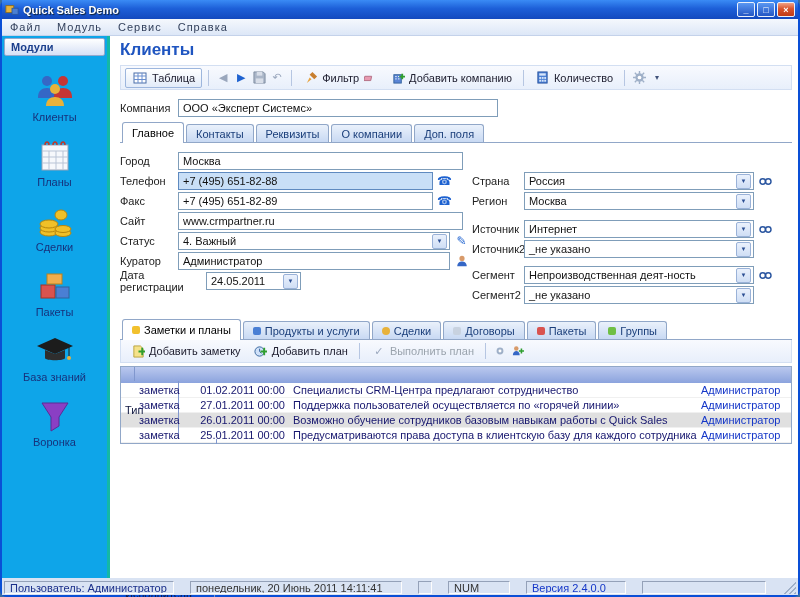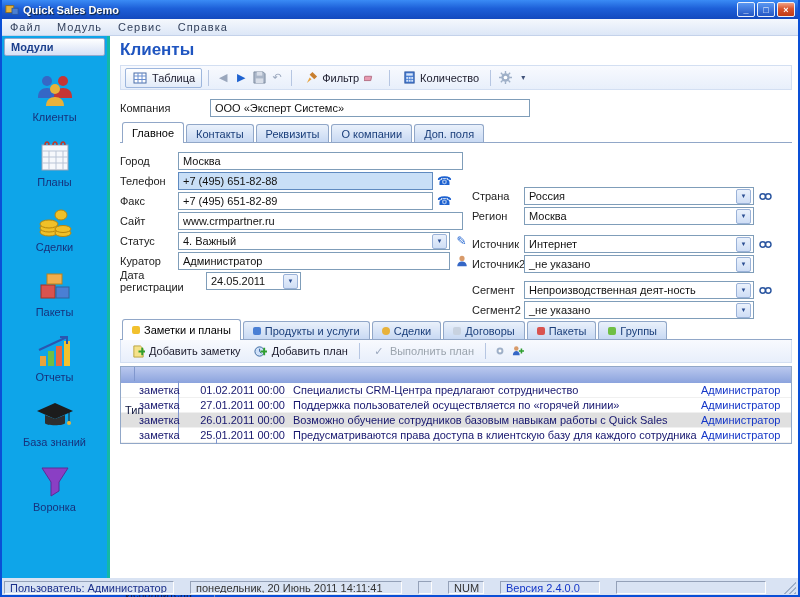--- a/index.html
+++ b/index.html
@@ -1,18 +1,18 @@
 <!DOCTYPE html>
 <html><head>
 <meta charset="utf-8">
 <style>
   * { margin:0; padding:0; box-sizing:border-box; font-family:"Liberation Sans",sans-serif; }
   html,body { width:800px; height:597px; overflow:hidden; background:#3a6ea5; }
   .window { width:800px; height:597px; display:flex; flex-direction:column;
-            border-left:2px solid #0a4fd6; border-right:2px solid #0a4fd6; border-bottom:2px solid #0a4fd6; background:#fff; }
+            border-left:2px solid #0a4fd6; border-right:2px solid #0a4fd6; border-bottom:2px solid #0a4fd6; background:#fff;border-radius:7px; }
 
   
   .titlebar { height:19px; flex:0 0 19px; display:flex; align-items:center; padding:0 3px;
               background:linear-gradient(180deg,#3a8bf5 0%,#1d5fd8 45%,#1349be 100%);
               color:#fff; font-size:11px; font-weight:bold; text-shadow:1px 1px 1px #123; }
   .app-icon { width:14px; height:14px; margin-right:4px; display:inline-flex; }
   .title-text { flex:1; }
   .winbtn { width:18px; height:15px; margin-left:2px; border:1px solid #e9f0fb; border-radius:2px;
             display:inline-flex; align-items:center; justify-content:center; font-size:9px; color:#fff;
             background:linear-gradient(#5a97f2,#2356c4); text-shadow:none; }
@@ -43,36 +43,36 @@
 
   .toolbar { display:flex; align-items:center; height:25px; flex:0 0 25px; gap:2px;
              background:linear-gradient(#f8fafe,#e8effb); border:1px solid #d3dff2; padding:0 4px; font-size:11px; color:#223; }
   .tb-btn { display:inline-flex; align-items:center; gap:4px; height:20px; padding:0 6px;
             border:1px solid #9db6dd; border-radius:2px; background:linear-gradient(#ffffff,#e2ebf9); font-size:11px; }
   .tb-flat { display:inline-flex; align-items:center; gap:3px; height:20px; padding:0 4px; border:1px solid transparent; }
   .tb-ic { width:16px; height:16px; display:inline-flex; align-items:center; justify-content:center; font-size:11px; }
   .tb-sep { width:1px; height:16px; background:#b6c6e2; margin:0 4px; }
   .ic-gray { color:#9aa7bd; } .ic-blue { color:#1e62d0; } .ic-dd { font-size:8px; color:#41537a; }
 
-  .company-row { display:flex; align-items:center; margin:8px 0 4px; font-size:11px; color:#222; flex:0 0 20px;gap:32px; }
+  .company-row { display:flex; align-items:center; margin:8px 0 4px; font-size:11px; color:#222; flex:0 0 20px; }
   .lbl58 { width:58px; }
   .field { border:1px solid #7f9db9; background:#fff; height:18px; display:flex; align-items:center;
            padding:0 4px; font-size:11px; color:#111; white-space:nowrap; overflow:hidden; }
   .company-field { width:320px; }
 
   .tabs { display:flex; align-items:flex-end; height:21px; flex:0 0 21px; border-bottom:1px solid #91a7c8; padding-left:2px; }
   .tab { height:18px; display:inline-flex; align-items:center; gap:4px; padding:0 9px; font-size:11px; color:#1a3e7a;
          background:linear-gradient(#eaf1fb,#c8d9f3); border:1px solid #91a7c8; border-bottom:none;
          border-radius:3px 3px 0 0; margin-right:2px; cursor:pointer; }
   .tab.active { background:#fff; height:21px; margin-bottom:-1px; color:#000; }
   .tab-dot { width:8px; height:8px; border-radius:2px; display:inline-block; }
 
   .form { position:relative; height:172px; flex:0 0 172px; }
   .fcol-left  { position:absolute; left:0;   top:8px;  width:350px; }
-  .fcol-right { position:absolute; left:352px; top:43px; width:322px; }
+  .fcol-right { position:absolute; left:352px; top:28px; width:322px; }
   .frow { display:flex; align-items:center; height:20px; font-size:11px; color:#222; }
   .flbl { width:58px; } .flbl-wide { width:86px; } .flbl-r { width:52px; }
   .w285 { width:285px; } .w255 { width:255px; } .w272 { width:272px; } .w95 { width:95px; } .w230 { width:230px; }
   .hl { background:#c9dff7; border-color:#5f8ac0; }
   .dd { width:15px; height:15px; margin-left:auto; margin-right:-2px; display:inline-flex; align-items:center; justify-content:center;
         font-size:6px; color:#2c4f93; background:linear-gradient(#eaf1fc,#cfdef5); border:1px solid #9ab2d8; border-radius:2px; }
   .row-ic { width:17px; height:16px; margin-left:3px; display:inline-flex; align-items:center; justify-content:center;
             color:#1e62d0; font-size:12px; }
   .gap8 { height:8px; } .gap6 { height:6px; }
 
@@ -94,21 +94,21 @@
   .td { padding:0 4px; overflow:hidden; white-space:nowrap; }
   .exec { color:#1436c8; }
   .filler { flex:1; background:#fff; }
 
   
   .statusbar { height:17px; flex:0 0 17px; background:#d9e3f3; display:flex; align-items:flex-end; gap:16px;
                padding:1px 2px; font-size:11px; }
   .sseg { border:1px solid; border-color:#94a1b8 #fdfdfd #fdfdfd #94a1b8; height:13px;
           display:flex; align-items:center; padding:0 5px; white-space:nowrap; overflow:hidden; }
   .s-user { width:170px; color:#1a2f8a; } .s-date { width:212px; color:#333; }
-  .s-mini { width:14px; } .s-num { width:36px; color:#333;margin-top:35px; } .s-ver { width:100px; color:#1436c8; }
+  .s-mini { width:14px; } .s-num { width:62px; color:#333;margin-top:35px; } .s-ver { width:100px; color:#1436c8; }
   .s-fill { flex:1; }
   .grip { width:12px; height:12px; margin-left:2px;
           background:linear-gradient(135deg,transparent 50%,#9fb0c8 50%,#9fb0c8 58%,transparent 58%,transparent 70%,#9fb0c8 70%,#9fb0c8 78%,transparent 78%,transparent 88%,#9fb0c8 88%); }
   svg { display:block; }
 </style>
 </head>
 <body>
 
 <div class="window">
 
@@ -182,33 +182,20 @@
         <span class="side-ic">
           <svg viewBox="0 0 40 36">
               <rect x="6" y="17" width="14" height="13" fill="#d9534f" stroke="#a33327"></rect>
               <rect x="21" y="19" width="13" height="11" fill="#4a7fd4" stroke="#33629c"></rect>
               <rect x="12" y="6" width="15" height="10" fill="#f0ad4e" stroke="#b8821d"></rect>
             </svg>
         </span>
         <span class="side-label">Пакеты</span>
       </div>
 
-      <div class="side-item">
-        <span class="side-ic">
-          <svg viewBox="0 0 40 36">
-              <rect x="5" y="23" width="6" height="10" fill="#e8a33d"></rect>
-              <rect x="13" y="18" width="6" height="15" fill="#6fbf44"></rect>
-              <rect x="21" y="13" width="6" height="20" fill="#e8683d"></rect>
-              <rect x="29" y="8" width="6" height="25" fill="#f2c12e"></rect>
-              <path d="M4 17 32 4" stroke="#2b56b0" stroke-width="2" fill="none"></path>
-              <path d="M25 4h7v7" stroke="#2b56b0" stroke-width="2" fill="none"></path>
-            </svg>
-        </span>
-        <span class="side-label">Отчеты</span>
-      </div>
 
       <div class="side-item">
         <span class="side-ic">
           <svg viewBox="0 0 40 36">
               <path d="M20 5 38 13 20 21 2 13z" fill="#1c1c1c"></path>
               <path d="M10 17v8c0 3 20 3 20 0v-8l-10 4z" fill="#2e2e2e"></path>
               <path d="M34 14v9" stroke="#1c1c1c"></path>
               <circle cx="34" cy="25" r="2" fill="#e8b23a"></circle>
             </svg>
         </span>
@@ -256,20 +243,30 @@
                 <path d="M8 1l5 5-3 3-5-5z" fill="#c87f2f"></path>
                 <path d="M2 13l3-6 2 2z" fill="#e8a33d"></path>
               </svg>
           </span>
           <span>Фильтр</span>
           <span class="tb-ic">
             <svg viewBox="0 0 14 14" width="12" height="12">
                 <rect x="2" y="5" width="8" height="5" transform="skewX(-12)" fill="#e89ab0" stroke="#b06a80"></rect>
               </svg>
           </span>
+        </span>
+        <span class="tb-flat">
+          <span class="tb-ic">
+            <svg viewBox="0 0 14 14" width="13" height="13">
+                <rect x="2" y="4" width="8" height="9" fill="#5b86d6" stroke="#33629c"></rect>
+                <path d="M3.5 6h1.5M6.5 6H8M3.5 8.5h1.5M6.5 8.5H8" stroke="#fff"></path>
+                <path d="M11 3v6M8 6h6" stroke="#2e9e2e" stroke-width="2"></path>
+              </svg>
+          </span>
+          <span>Добавить компанию</span>
         </span>
         <span class="tb-sep"></span>
         <span class="tb-flat">
           <span class="tb-ic">
             <svg viewBox="0 0 14 14" width="13" height="13">
                 <rect x="2" y="1" width="10" height="12" fill="#4a7fd4" stroke="#2b56a0"></rect>
                 <rect x="3.5" y="2.5" width="7" height="2.5" fill="#d8e6fa"></rect>
                 <g fill="#d8e6fa">
                   <rect x="3.5" y="6.5" width="2" height="2"></rect>
                   <rect x="6.2" y="6.5" width="2" height="2"></rect>

